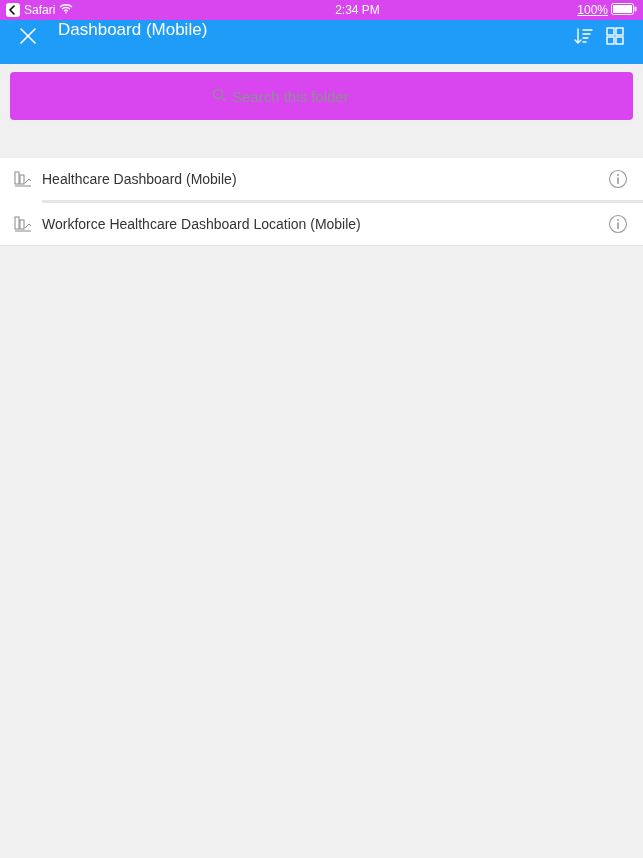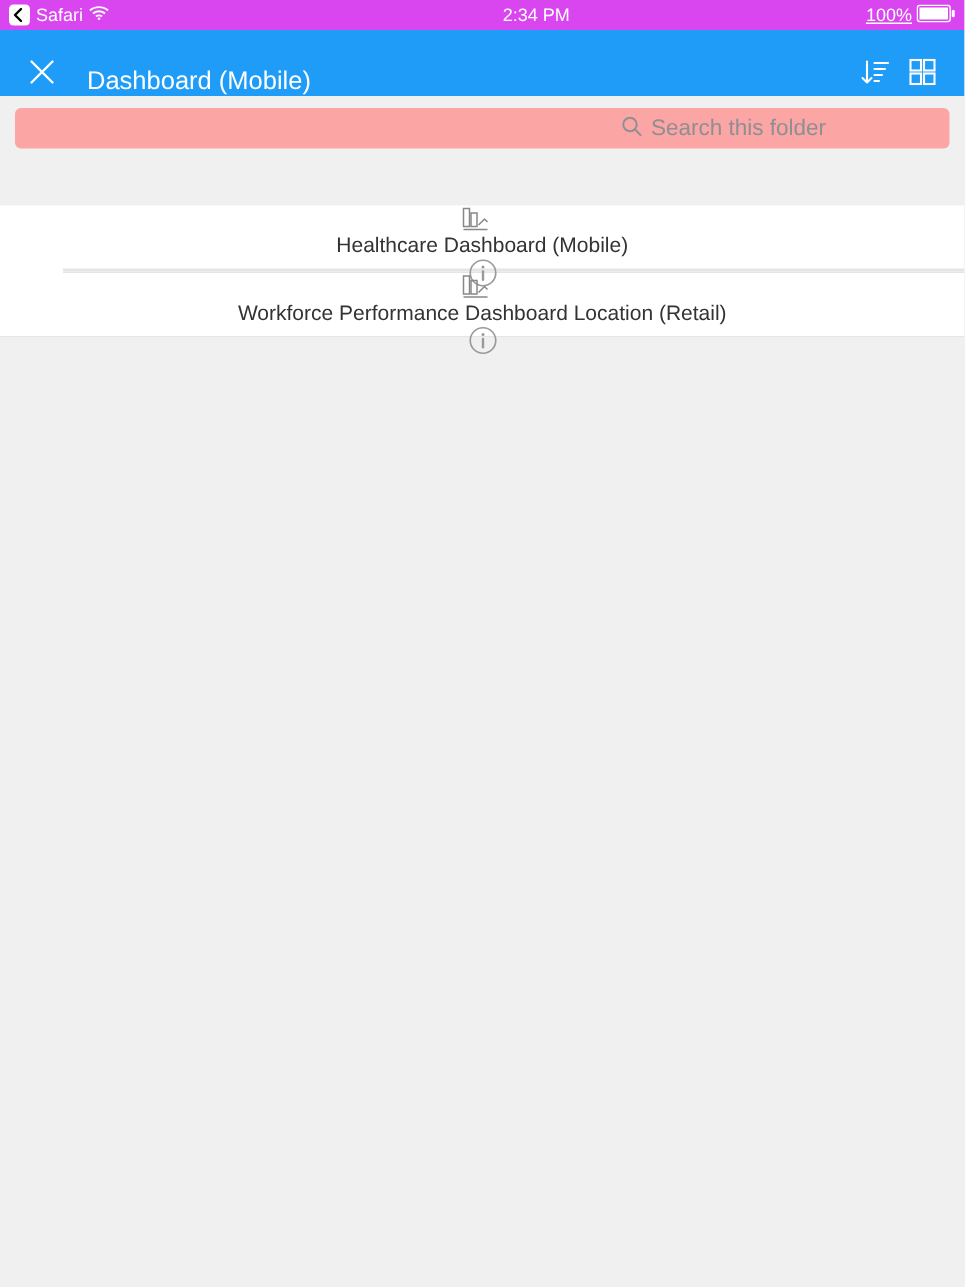--- a/index.html
+++ b/index.html
@@ -53,21 +53,21 @@
     .battery {
       display: inline-block;
     }
 
     
     .nav-bar {
       height: 44px;
       background: #1e9cf7;
       color: #fff;
       display: flex;
-      align-items: flex-end;
+      align-items: flex-start;
       padding: 0 12px;
     }
     .nav-title {
       font-size: 17px;
       font-weight: 400;
       margin-left: 14px;
       flex: 1;
     }
     .nav-icon {
       display: inline-flex;
@@ -76,26 +76,26 @@
       width: 32px;
       height: 32px;
     }
 
     
     .search-container {
       background: #f0f0f0;
       padding: 8px 10px;
     }
     .search-box {
-      background: #fca5a5;
+      background: #d946ef;
       border-radius: 4px;
-      height: 27px;
-      display: flex;
-      align-items: center;
-      justify-content: flex-end;
+      height: 48px;
+      display: flex;
+      align-items: center;
+      justify-content: center;
       gap: 6px;
       color: #8e8e93;
       font-size: 15px;
     }
     .search-input {
       border: none;
       outline: none;
       font-size: 15px;
       color: #333;
       background: transparent;
@@ -114,21 +114,20 @@
 
     
     .list {
       background: #fff;
     }
     .list-row {
       display: flex;
       align-items: center;
       height: 42px;
       padding: 0 14px;
-      flex-direction: column;
     }
     .row-icon {
       width: 18px;
       height: 18px;
       flex-shrink: 0;
       margin-right: 10px;
       display: flex;
       align-items: center;
       justify-content: center;
     }
@@ -257,21 +256,21 @@
 
   <div class="list-row">
     <span class="row-icon">
       <svg width="18" height="18" viewBox="0 0 18 18">
         <rect x="1" y="2" width="4" height="12" stroke="#888" stroke-width="1" fill="none"></rect>
         <rect x="6" y="5" width="4" height="9" stroke="#888" stroke-width="1" fill="none"></rect>
         <path d="M11 13 L15 9 L17 11" stroke="#888" stroke-width="1" fill="none"></path>
         <path d="M1 16 L17 16" stroke="#888" stroke-width="1"></path>
       </svg>
     </span>
-    <span class="row-label">Workforce Performance Dashboard Location (Retail)</span>
+    <span class="row-label">Workforce Healthcare Dashboard Location (Mobile)</span>
     <span class="row-info">
       <svg width="20" height="20" viewBox="0 0 20 20">
         <circle cx="10" cy="10" r="8.5" stroke="#999" stroke-width="1.1" fill="none"></circle>
         <circle cx="10" cy="6" r="1" fill="#999"></circle>
         <path d="M10 9 L10 14.5" stroke="#999" stroke-width="1.6" stroke-linecap="round"></path>
       </svg>
     </span>
   </div>
 
 </div>

